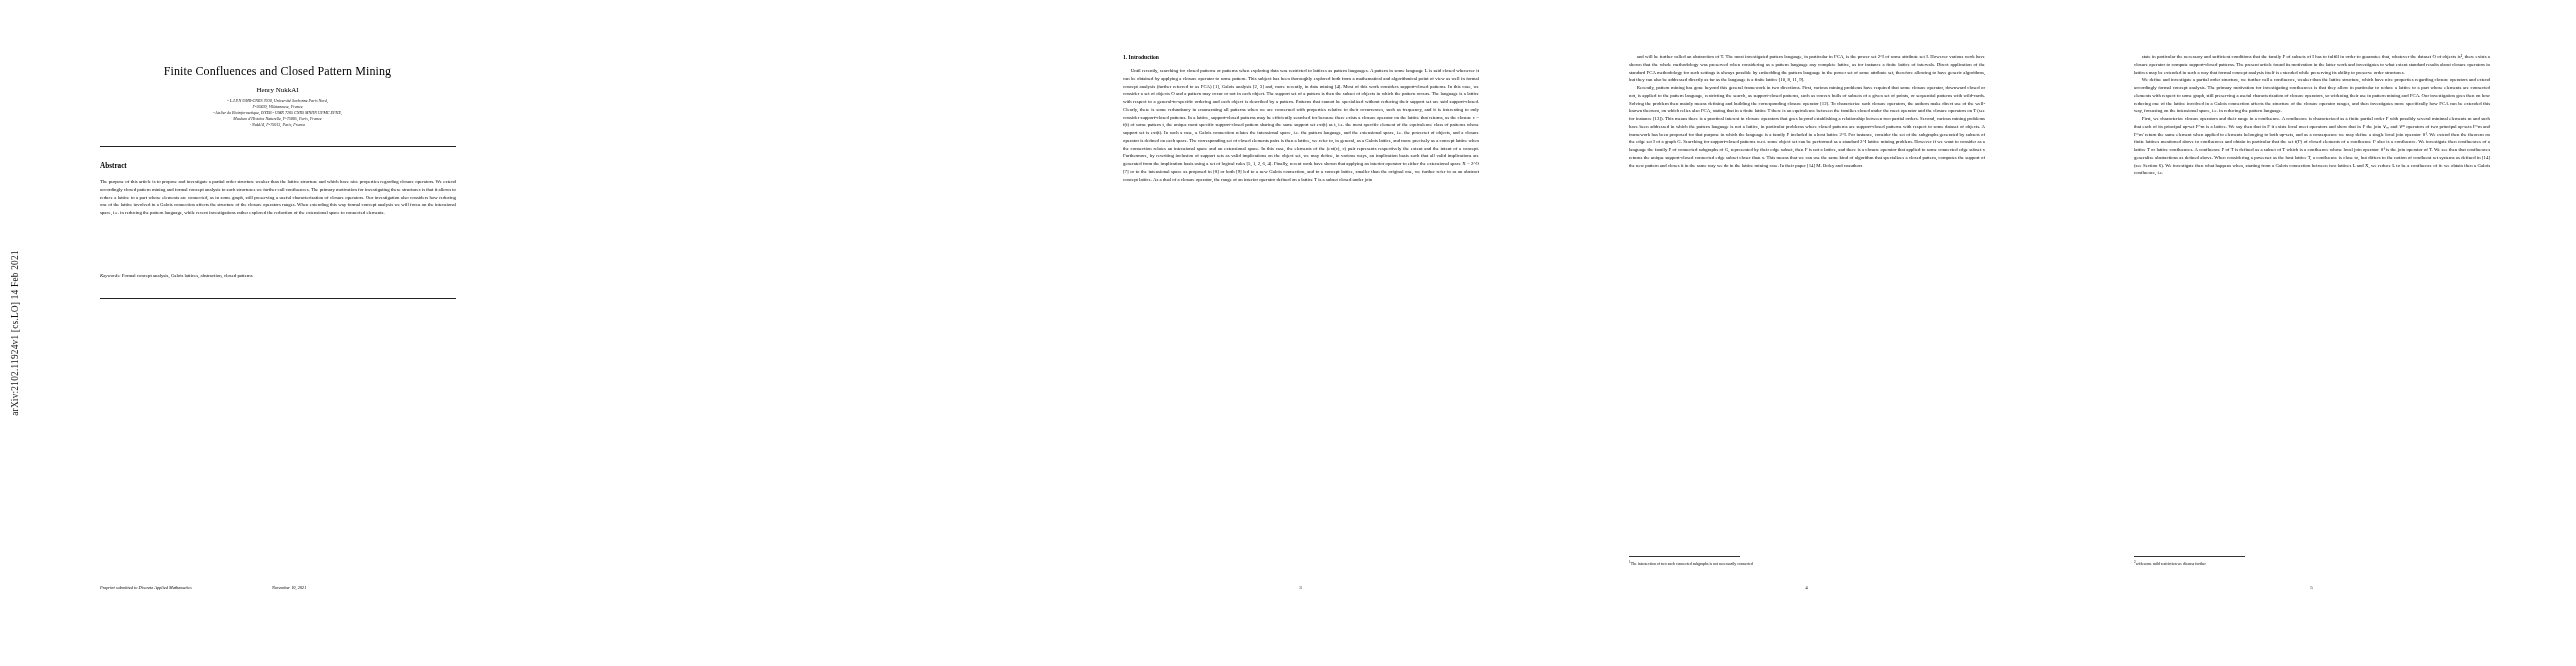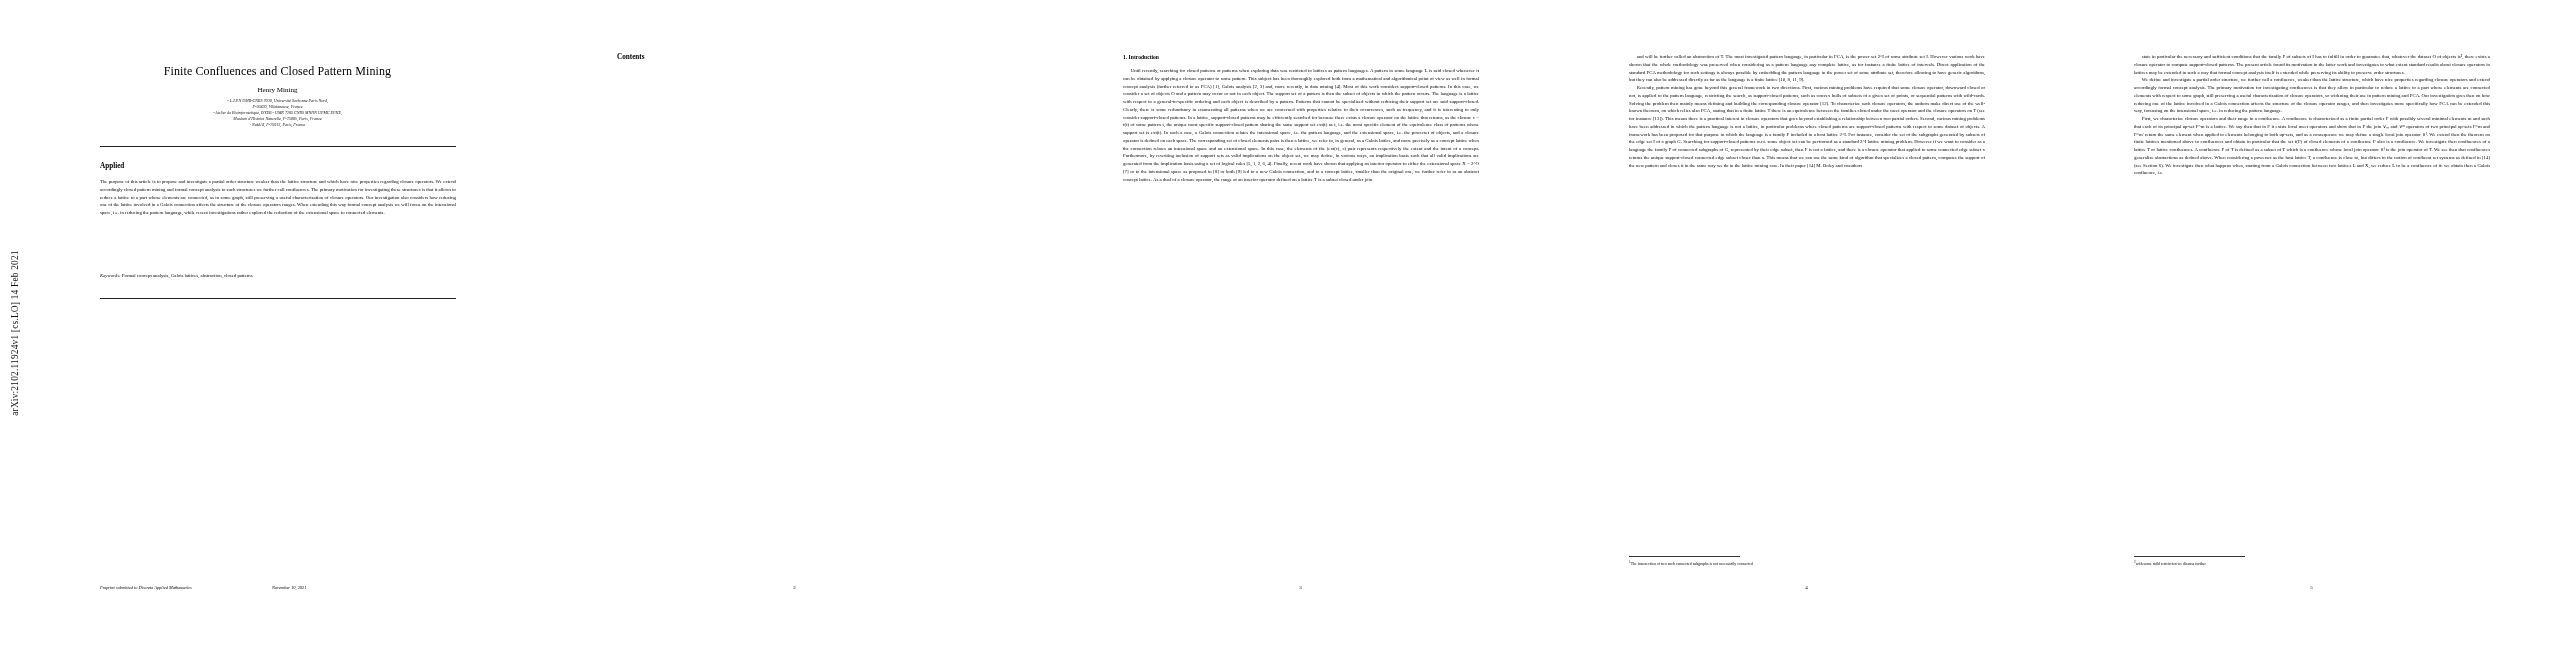--- a/index.html
+++ b/index.html
@@ -62,50 +62,40 @@
 </style>
 </head>
 <body>
 
 <div class="sheet">
 
   <div class="arxiv-stamp">arXiv:2102.11924v1  [cs.LO]  14 Feb 2021</div>
 
   <div class="page p1">
     <div class="title">Finite Confluences and Closed Pattern Mining</div>
-    <div class="author">Henry Mining</div>
+    <div class="author">Henry NukkAI</div>
     <div class="affil">
       <div>ᵃ L.I.P.N UMR-CNRS 7030, Université Sorbonne Paris Nord,</div>
       <div>F-93430, Villetaneuse, France</div>
       <div>ᵇ Atelier de Bioinformatique, ISYEB - UMR 7205 CNRS MNHN UPMC EPHE,</div>
       <div>Muséum d'Histoire Naturelle, F-75005, Paris, France</div>
       <div>ᶜ NukkAI, F-75013, Paris, France</div>
     </div>
     <div class="rule"></div>
-    <div class="abs-h">Applied</div>
+    <div class="abs-h">Abstract</div>
     <div class="abs-b">The purpose of this article is to propose and investigate a partial order structure weaker than the lattice structure and which have nice properties regarding closure operators. We extend accordingly closed pattern mining and formal concept analysis to such structures we further call confluences. The primary motivation for investigating these structures is that it allows to reduce a lattice to a part whose elements are connected, as in some graph, still preserving a useful characterization of closure operators. Our investigation also considers how reducing one of the lattice involved in a Galois connection affects the structure of the closure operators ranges. When extending this way formal concept analysis we will focus on the intensional space, i.e. in reducing the pattern language, while recent investigations rather explored the reduction of the extensional space to connected elements.</div>
     <div class="kw">
       <i>Keywords:</i>
       <span>Formal concept analysis, Galois lattices, abstraction, closed patterns</span>
     </div>
     <div class="rule2"></div>
     <div class="foot-l">Preprint submitted to Discrete Applied Mathematics</div>
     <div class="foot-r">November 10, 2021</div>
   </div>
 
-  <div class="page pg p2">
-    <div class="toc-title">Contents</div>
-    <div class="toc" id="toc">
-        <div class="row lvl1">
-          <span class="dots"></span>
-          <span class="pg">3</span>
-        </div>
-      </div>
-    <div class="pnum">2</div>
-  </div>
 
   <div class="page pg p3">
     <div class="body">
       <div class="sec-h">1. Introduction</div>
       <p class="par first">Until recently, searching for closed patterns or patterns when exploring data was restricted to lattices as pattern languages. A pattern in some language L is said closed whenever it can be obtained by applying a closure operator to some pattern. This subject has been thoroughly explored both from a mathematical and algorithmical point of view as well in formal concept analysis (further referred to as FCA) [1], Galois analysis [2, 3] and, more recently, in data mining [4]. Most of this work considers support-closed patterns. In this case, we consider a set of objects O and a pattern may occur or not in each object. The support set of a pattern is then the subset of objects in which the pattern occurs. The language is a lattice with respect to a general-to-specific ordering and each object is described by a pattern. Patterns that cannot be specialized without reducing their support set are said support-closed. Clearly, there is some redundancy in enumerating all patterns when we are concerned with properties relative to their occurrences, such as frequency, and it is interesting to only consider support-closed patterns. In a lattice, support-closed patterns may be efficiently searched for because there exists a closure operator on the lattice that returns, as the closure c = f(t) of some pattern t, the unique most specific support-closed pattern sharing the same support set ext(t) as t, i.e. the most specific element of the equivalence class of patterns whose support set is ext(t). In such a case, a Galois connection relates the intensional space, i.e. the pattern language, and the extensional space, i.e. the powerset of objects, and a closure operator is defined on each space. The corresponding set of closed elements pairs is then a lattice, we refer to, in general, as a Galois lattice, and more precisely as a concept lattice when the connection relates an intensional space and an extensional space. In this case, the elements of the (ext(c), c) pair represents respectively the extent and the intent of a concept. Furthermore, by rewriting inclusion of support sets as valid implications on the object set, we may define, in various ways, an implication basis such that all valid implications are generated from the implication basis using a set of logical rules [5, 1, 2, 6, 4]. Finally, recent work have shown that applying an interior operator to either the extensional space X = 2^O [7] or to the intensional space as proposed in [8] or both [9] led to a new Galois connection, and to a concept lattice, smaller than the original one, we further refer to as an abstract concept lattice. As a dual of a closure operator, the range of an interior operator defined on a lattice T is a subset closed under join</p>
     </div>
     <div class="pnum">3</div>
   </div>
 
   <div class="page pg p4">

